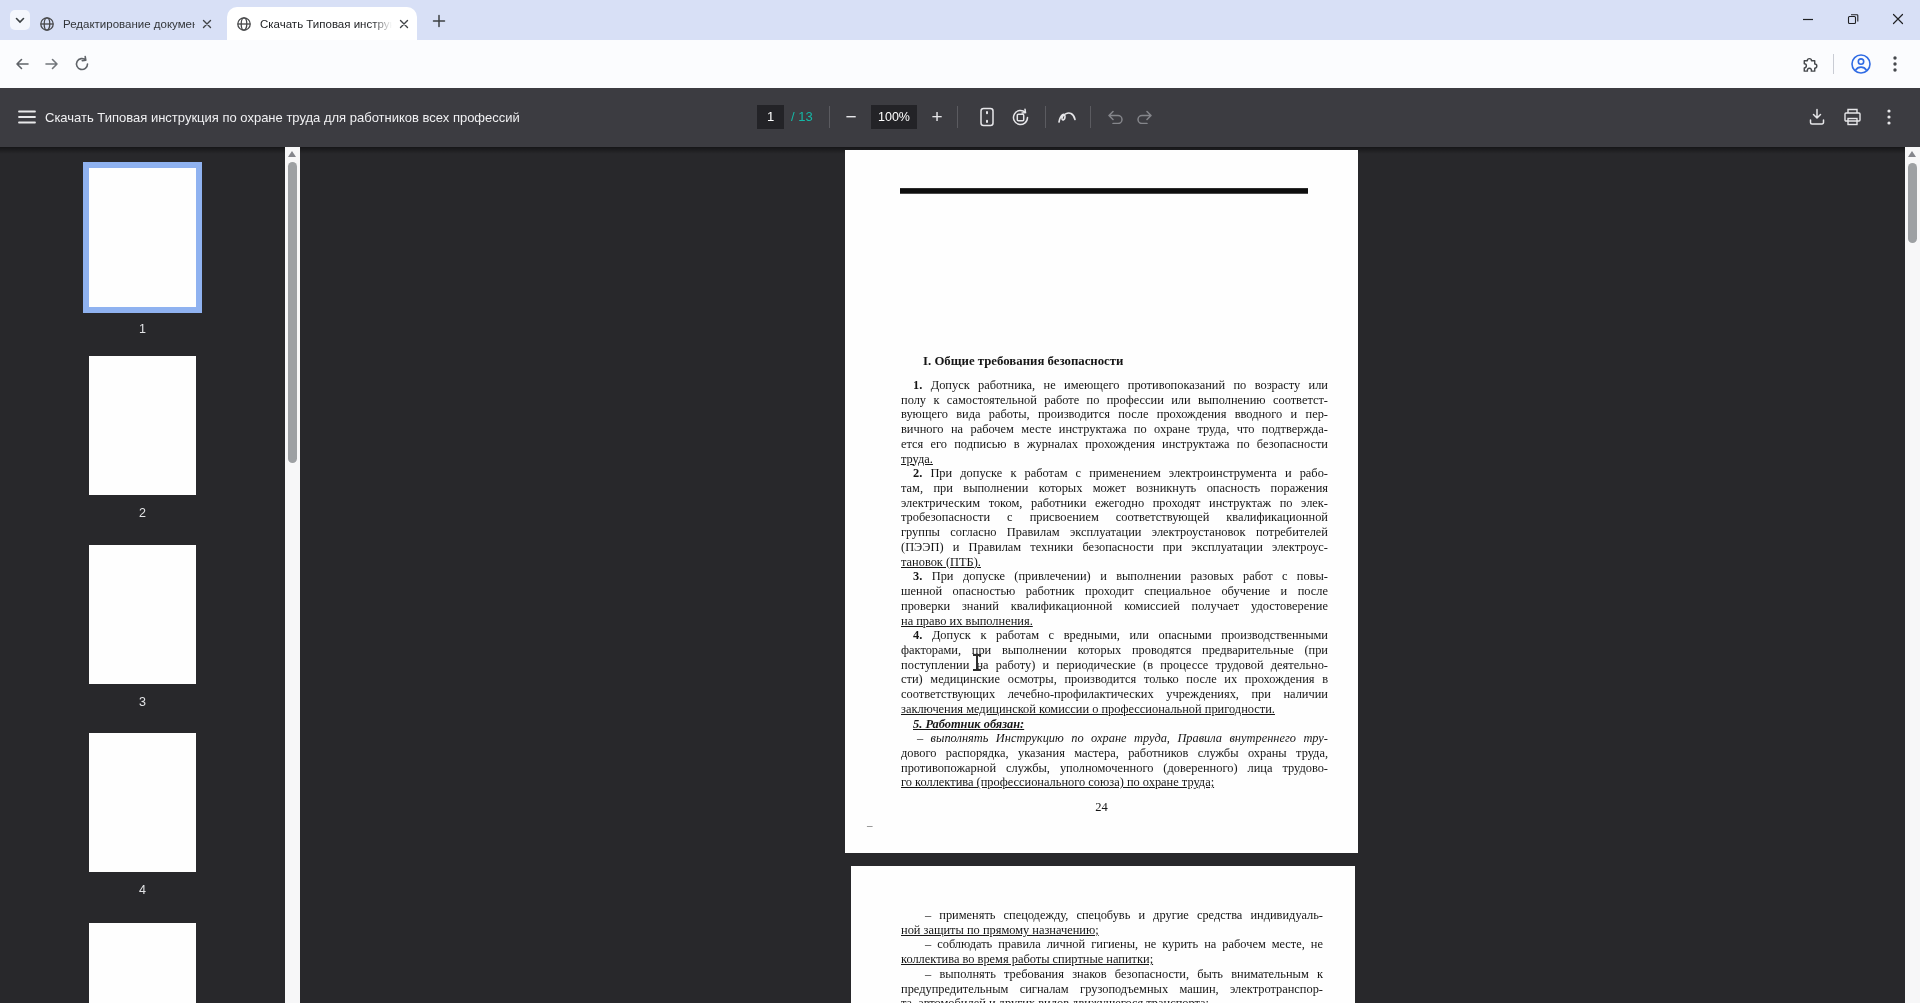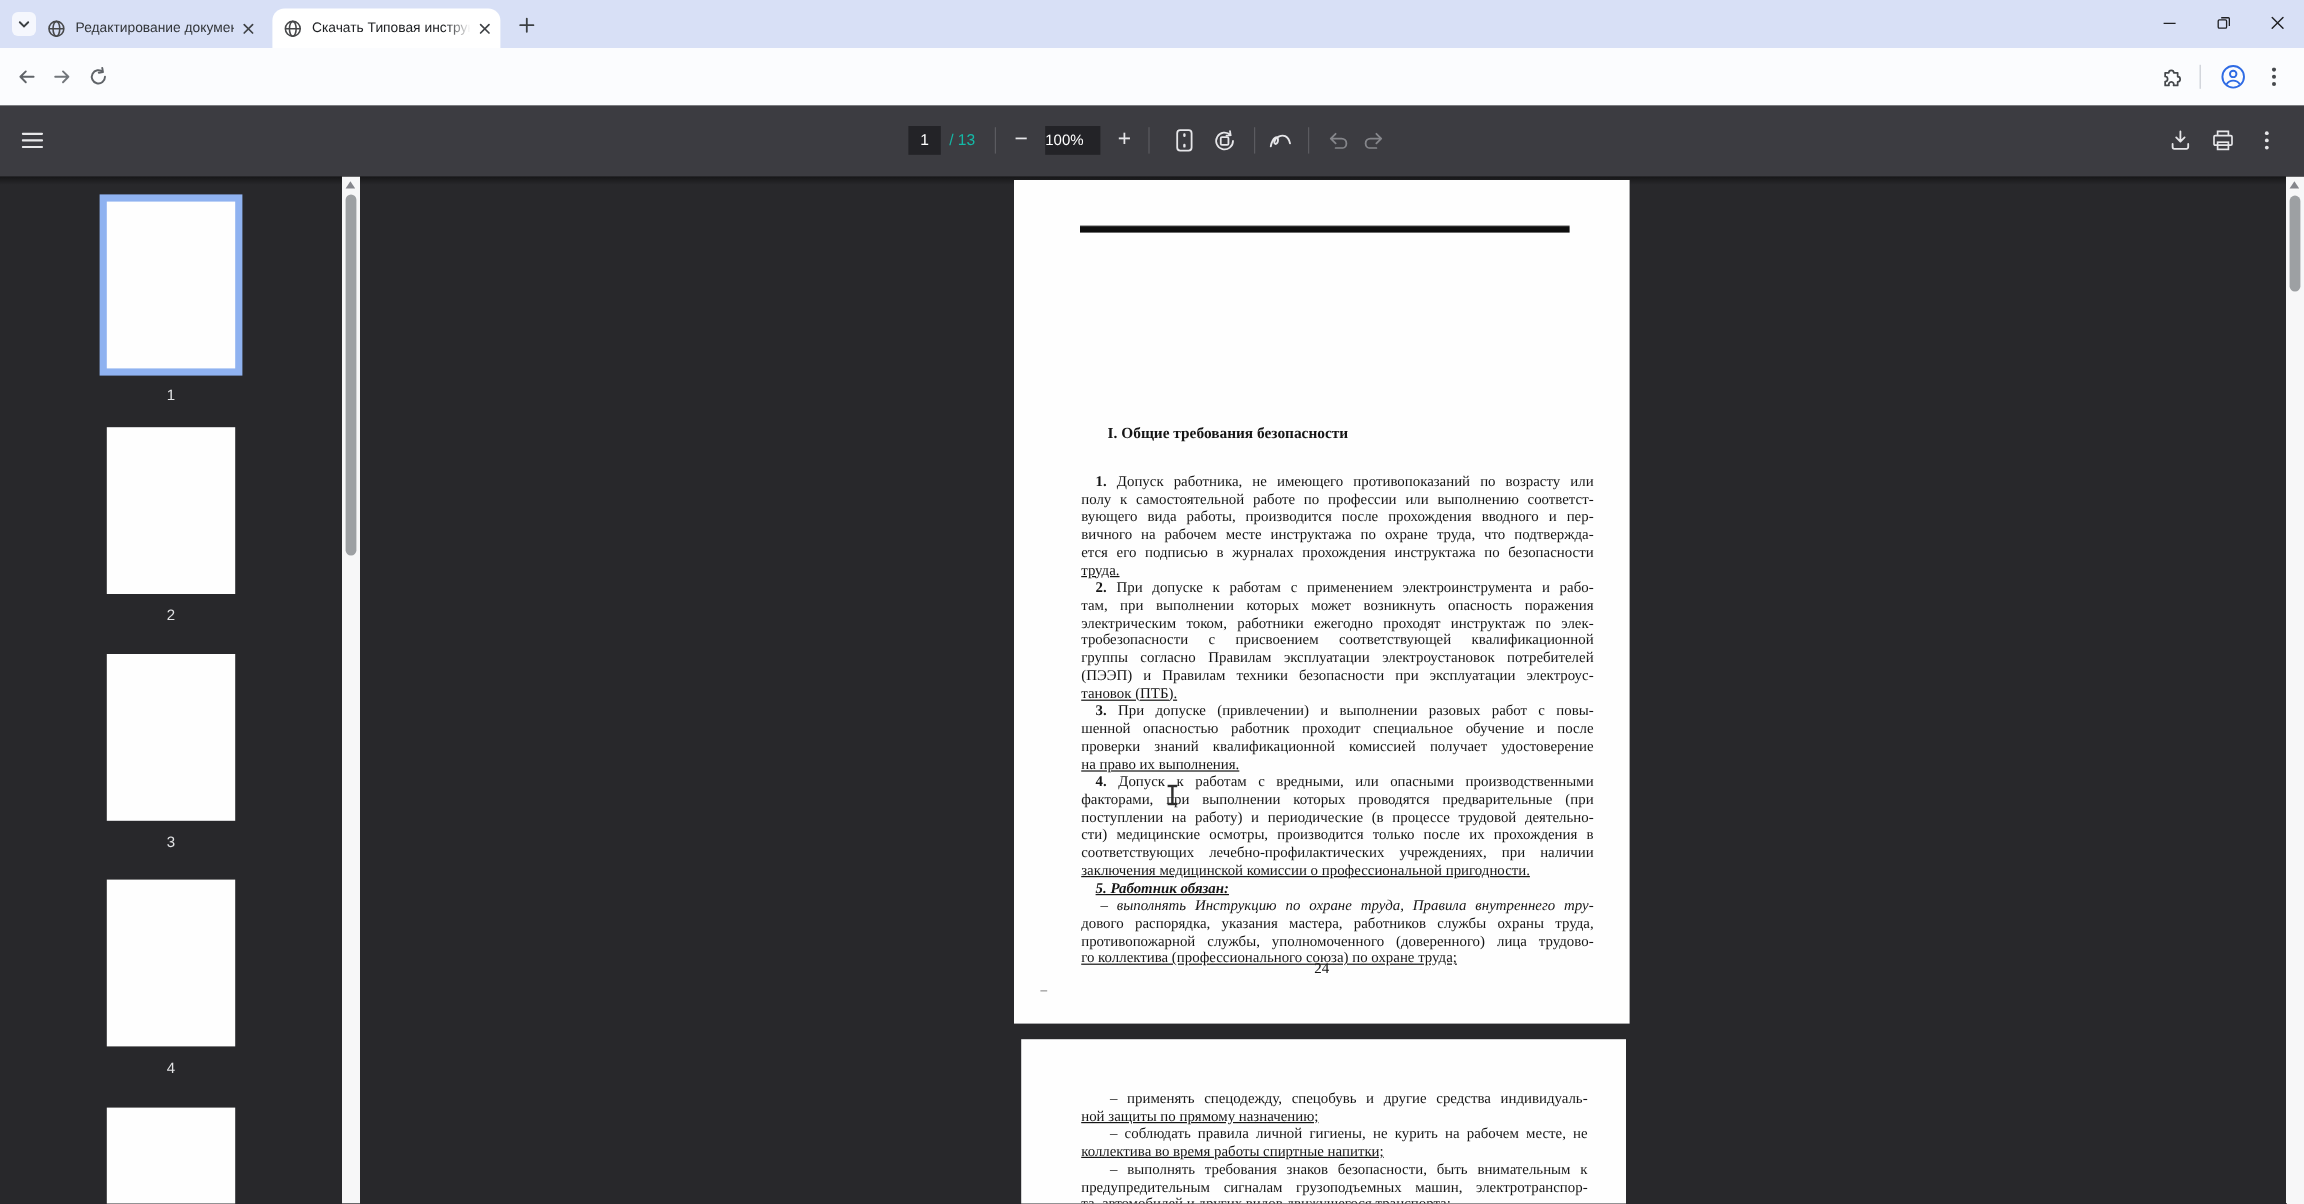--- a/index.html
+++ b/index.html
@@ -47,21 +47,21 @@
             justify-content:center; cursor:pointer; }
   .pdftitle { left:45px; top:0; height:59px; display:flex; align-items:center; font-size:13px;
               color:#f0f0f2; max-width:700px; white-space:nowrap; overflow:hidden; }
   .pg-input { left:757px; top:17px; width:27px; height:24px; background:#232327; color:#ffffff;
               font-size:13px; text-align:center; line-height:24px; cursor:text; }
   .pg-total { left:791px; top:21px; color:#14b8a6; font-size:13px; }
   .tsep { top:18px; width:1px; height:22px; background:#5b5b60; }
   .tbtn { width:28px; height:28px; top:15px; display:flex; align-items:center; justify-content:center;
           color:#e6e6e9; cursor:pointer; }
   .zoombox { left:871px; top:17px; width:46px; height:24px; background:#232327; color:#ffffff;
-             font-size:12.5px; text-align:left; line-height:24px; cursor:text; }
+             font-size:12.5px; text-align:center; line-height:24px; cursor:text; }
   .glyphbtn { font-size:19px; font-weight:400; }
   .disabled { color:#85868b; }
 
   
   .content { position:absolute; top:147px; left:0; width:1920px; height:856px; background:#28282b; overflow:hidden; }
   .content .shadow { position:absolute; top:0; left:0; width:1920px; height:7px;
                      background:linear-gradient(rgba(0,0,0,.45),transparent); z-index:0; }
 
   .thumb-item { position:absolute; left:89px; width:107px; cursor:pointer; z-index:1; }
   .thumb-page { width:107px; height:139px; background:#fefefe; }
@@ -78,21 +78,21 @@
           font-family:"Liberation Serif", serif; }
   .page1 { left:845px; top:3px; width:513px; height:703px; }
   .page2 { left:851px; top:719px; width:504px; height:160px; }
 
   .rule { position:absolute; left:55px; top:38px; width:408px; height:6px;
           background:linear-gradient(to bottom,#2c2c2c 0 1px,#0e0e0e 1px 5px,#4a4a4a 5px 6px); }
   .doctitle { position:absolute; left:77px; top:155px; font-size:13.8px; font-weight:700;
               line-height:16.8px; letter-spacing:.2px; }
   .docheading { position:absolute; left:78px; top:204px; font-size:12.8px; font-weight:700; }
   .bodytext { position:absolute; font-size:12.4px; line-height:14.72px; }
-  .body1 { left:56px; top:244px; width:427px; }
+  .body1 { left:56px; top:228px; width:427px; }
   .body2 { left:50px; top:42px; width:422px; }
   .tline { text-align:justify; text-align-last:justify; }
   .tline.lastline { text-align-last:auto;text-decoration:underline; }
   .tline b { font-weight:700; }
   .tline.bi { font-weight:700; font-style:italic; }
   .pagenum { position:absolute; left:0; top:650px; width:100%; text-align:center; font-size:12.5px; }
   .markdash { position:absolute; left:22px; top:669px; font-size:11px; color:#454545; }
 
   .ibeam { position:absolute; left:971px; top:506px; width:11px; height:19px; z-index:3; }
   .ibeam .stem { position:absolute; left:5px; top:2px; width:1.6px; height:15px; background:#2e2e2e; }
@@ -238,20 +238,21 @@
   </div>
 
   <div class="pdfbar">
     <div class="abs hambtn">
       <span>
         <svg width="18" height="14" viewBox="0 0 18 14">
             <path d="M1 1.5 H17 M1 7 H17 M1 12.5 H17" stroke="#e8e8ea" stroke-width="1.8" stroke-linecap="round"></path>
           </svg>
       </span>
     </div>
+    <div class="abs pdftitle">Скачать Типовая инструкция по охране труда для работников всех профессий</div>
 
     <div class="abs pg-input">1</div>
     <div class="abs pg-total">/ 13</div>
     <div class="abs tsep" style="left:829px"></div>
 
     <div class="abs tbtn glyphbtn" style="left:837px">−</div>
     <div class="abs zoombox">100%</div>
     <div class="abs tbtn glyphbtn" style="left:923px">+</div>
     <div class="abs tsep" style="left:957px"></div>
 

